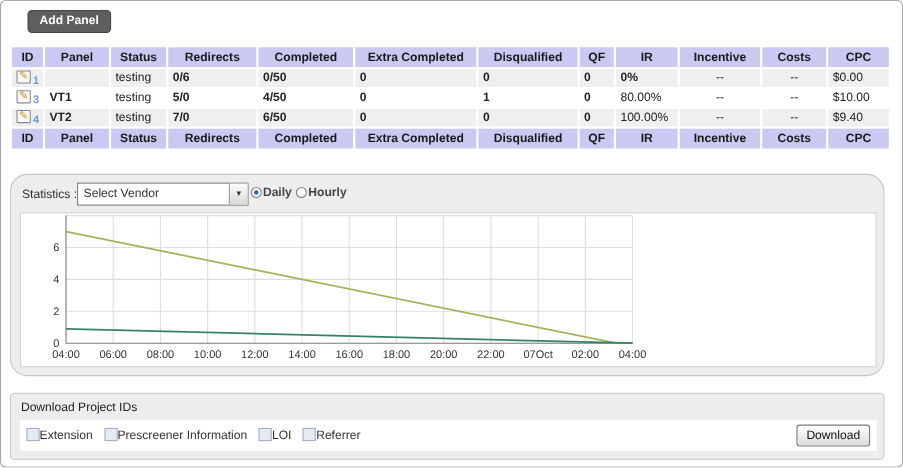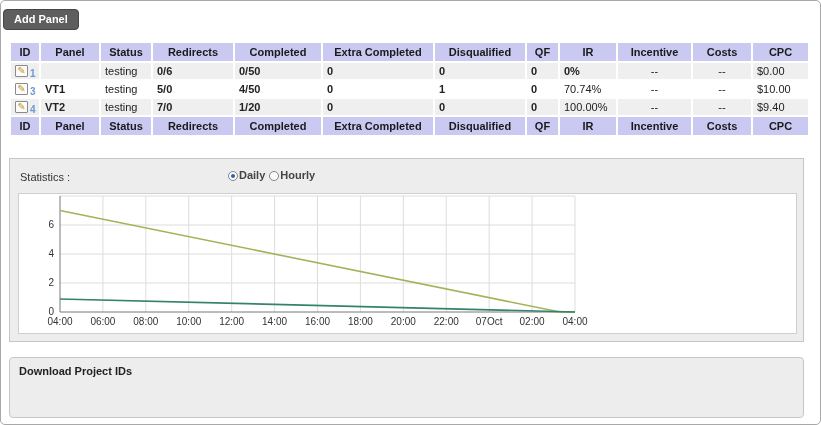--- a/index.html
+++ b/index.html
@@ -4,21 +4,21 @@
 <style>
   * { box-sizing: border-box; }
   html,body { margin:0; padding:0; background:#fff; }
   body { width:821px; height:425px; font-family:"Liberation Sans", sans-serif; }
   .screen {
     position:relative; width:821px; height:425px;
     border:1px solid #a8a8a8; border-radius:5px; background:#fff; overflow:hidden;
   }
   
   .btn-add {
-    position:absolute; left:2px; top:8px; height:21px; padding:0 10px;
+    position:absolute; left:24px; top:8px; height:21px; padding:0 10px;
     background:#5e5e5e; border:1px solid #454545; border-radius:4px;
     color:#fff; font-size:11px; font-weight:bold; line-height:19px; cursor:pointer;
   }
   
   table.panels {
     position:absolute; left:8px; top:40px; width:801px;
     border-collapse:separate; border-spacing:2px; table-layout:fixed;
     font-size:11px;
   }
   table.panels th {
@@ -36,21 +36,21 @@
   .edit-icon {
     display:inline-block; width:13px; height:12px; margin-right:2px;
     background:#fcfcfc; border:1px solid #8a8a8a; border-radius:1px;
     color:#c8922a; font-size:10px; line-height:10px; text-align:center;
     vertical-align:middle; cursor:pointer;
   }
   .row-id { color:#6b9bd2; font-size:10px; font-weight:bold; vertical-align:-3px; cursor:pointer; }
   
   .stats-panel {
     position:absolute; left:8px; top:157px; width:795px; height:184px;
-    background:#ededed; border:1px solid #c6c6c6; border-radius:0;text-decoration:underline;
+    background:#ededed; border:1px solid #c6c6c6; border-radius:16px;text-decoration:underline;
   }
   .stats-label { position:absolute; left:10px; top:12px; font-size:11px; color:#333; }
   .combo {
     position:absolute; left:60px; top:7px; width:156px; height:21px;
     background:#fff; border:1px solid #7f7f7f; cursor:pointer;
   }
   .combo-value { position:absolute; left:5px; top:3px; font-size:11px; color:#333; }
   .combo-btn {
     position:absolute; right:0; top:0; width:17px; height:19px;
     background:linear-gradient(#fdfdfd,#d8d8d8); border-left:1px solid #9a9a9a;
@@ -68,21 +68,21 @@
   }
   .chart-area {
     position:absolute; left:8px; top:34px; width:779px; height:141px;
     background:#fff; border:1px solid #cfcfcf;
   }
   
   .dl-panel {
     position:absolute; left:8px; top:356px; width:795px; height:61px;
     background:#ededed; border:1px solid #c6c6c6; border-radius:4px;
   }
-  .dl-title { position:absolute; left:9px; top:7px; font-size:11px; font-weight:bold; color:#222; }
+  .dl-title { position:absolute; left:9px; top:7px; font-size:11px; font-weight:normal; color:#222; }
   .dl-row {
     position:absolute; left:8px; top:24px; width:779px; height:28px; background:#fff;
   }
   .cb-item { margin-left:6px; font-size:11px; color:#333; line-height:28px; cursor:pointer; white-space:nowrap; }
   .cb {
     display:inline-block; width:12px; height:12px; background:#e6eaf2;
     border:1px solid #a6b0c8; vertical-align:-2px; cursor:pointer;
   }
   .btn-download {
     position:absolute; right:6px; top:4px; height:20px; padding:0 8px;
@@ -144,31 +144,31 @@
     </tr>
     <tr class="r-even">
       <td><span class="edit-icon">✎</span><span class="row-id">3</span></td>
       <td class="blue">VT1</td>
       <td>testing</td>
       <td class="blue">5/0</td>
       <td class="blue">4/50</td>
       <td class="blue">0</td>
       <td class="blue">1</td>
       <td class="blue">0</td>
-      <td>70.74%</td>
+      <td>80.00%</td>
       <td class="dash">--</td>
       <td class="dash">--</td>
       <td>$10.00</td>
     </tr>
     <tr class="r-odd">
       <td><span class="edit-icon">✎</span><span class="row-id">4</span></td>
       <td class="blue">VT2</td>
       <td>testing</td>
       <td class="blue">7/0</td>
-      <td class="blue">1/20</td>
+      <td class="blue">6/50</td>
       <td class="blue">0</td>
       <td class="blue">0</td>
       <td class="blue">0</td>
       <td>100.00%</td>
       <td class="dash">--</td>
       <td class="dash">--</td>
       <td>$9.40</td>
     </tr>
     <tr>
       <th>ID</th>
@@ -182,20 +182,24 @@
       <th>IR</th>
       <th>Incentive</th>
       <th>Costs</th>
       <th>CPC</th>
     </tr>
   </tbody>
     </table>
 
   <div class="stats-panel">
     <span class="stats-label">Statistics :</span>
+    <div class="combo">
+      <span class="combo-value">Select Vendor</span>
+      <span class="combo-btn">▼</span>
+    </div>
     <span class="radio-group">
       <span class="radio-item"><span class="radio checked"></span><span>Daily</span></span><span class="radio-item"><span class="radio"></span><span>Hourly</span></span>
     </span>
     <div class="chart-area">
       <svg id="chart-svg" width="777" height="139" viewBox="0 0 777 139">
           <line x1="41" y1="89" x2="556" y2="89" stroke="#dddddd" stroke-width="1"></line>
           <line x1="41" y1="60" x2="556" y2="60" stroke="#dddddd" stroke-width="1"></line>
           <line x1="41" y1="31" x2="556" y2="31" stroke="#dddddd" stroke-width="1"></line>
           <line x1="41" y1="2" x2="556" y2="2" stroke="#dddddd" stroke-width="1"></line>
           <line x1="83.91666666666666" y1="2" x2="83.91666666666666" y2="118" stroke="#dddddd" stroke-width="1"></line>
@@ -230,15 +234,22 @@
           <text x="513.0833333333333" y="131" text-anchor="middle" font-size="10" fill="#333333">02:00</text>
           <text x="556" y="131" text-anchor="middle" font-size="10" fill="#333333">04:00</text>
           <polyline points="41,16.5 540.9791666666667,118 556,118" fill="none" stroke="#a2b45a" stroke-width="1.6"></polyline>
           <polyline points="41,104.95 556,118" fill="none" stroke="#35826a" stroke-width="1.6"></polyline>
         </svg>
     </div>
   </div>
 
   <div class="dl-panel">
     <div class="dl-title">Download Project IDs</div>
+    <div class="dl-row">
+      <span class="cb-item"><span class="cb"></span><span>Extension</span></span>
+      <span class="cb-item"><span class="cb"></span><span>Prescreener Information</span></span>
+      <span class="cb-item"><span class="cb"></span><span>LOI</span></span>
+      <span class="cb-item"><span class="cb"></span><span>Referrer</span></span>
+      <button class="btn-download">Download</button>
+    </div>
   </div>
 
 </div>
 
 </body></html>

